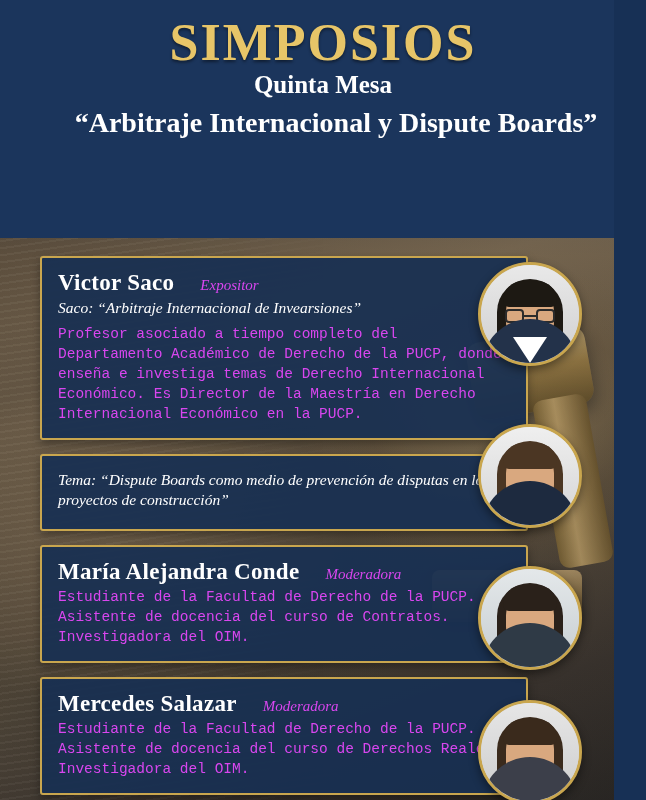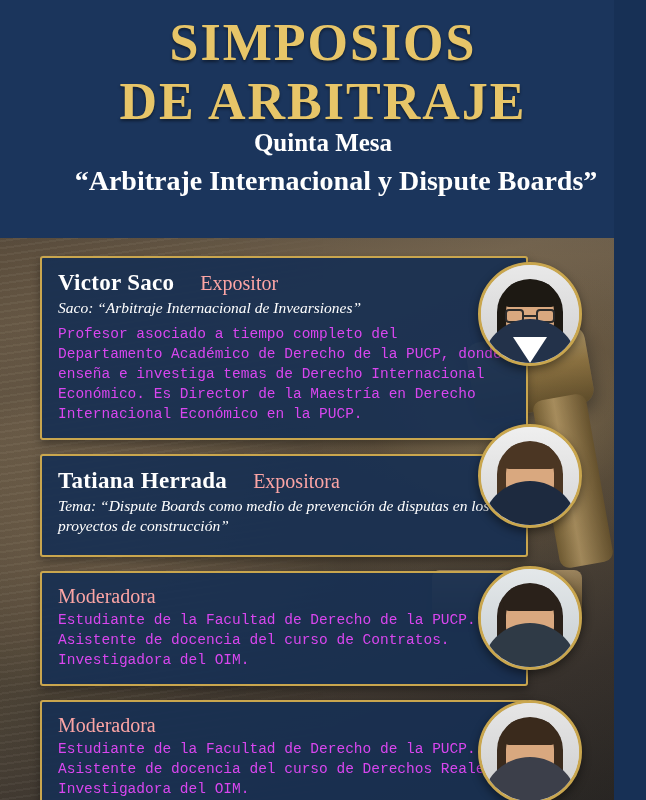--- a/index.html
+++ b/index.html
@@ -142,22 +142,23 @@
   }
   .sp-name {
     font-family: "Liberation Serif", serif;
     font-size: 23px;
     font-weight: 700;
     color: #ffffff;
     letter-spacing: .3px;
   }
   .sp-role {
     font-family: "Liberation Serif", serif;
-    font-size: 20px;
-    color: #fca5a5;
+    font-size: 15px;
+    color: #d946ef;
+    font-style: italic;
   }
   .sp-topic {
     font-family: "Liberation Serif", serif;
     font-style: italic;
     font-size: 15.5px;
     line-height: 1.28;
     margin: 2px 0 6px 0;
     color: #ffffff;
   }
   .sp-bio {
@@ -266,53 +267,50 @@
   <div class="bg-photo"></div>
   <div class="gavel">
     <div class="head"></div>
     <div class="handle"></div>
     <div class="block"></div>
   </div>
   <div class="veil"></div>
 
   <div class="header">
     <div class="title-line title-1">SIMPOSIOS</div>
-    <div class="title-line title-2">DE ARBITRAJE</div>
     <div class="subtitle">Quinta Mesa</div>
     <div class="quote">“Arbitraje Internacional y Dispute Boards”</div>
   </div>
 
   <div class="cards">
 
     <div class="card first">
       <div class="name-row">
         <span class="sp-name">Victor Saco</span>
         <span class="sp-role">Expositor</span>
       </div>
       <div class="sp-topic">Saco: “Arbitraje Internacional de Invearsiones”</div>
       <div class="sp-bio">Profesor asociado a tiempo completo del Departamento Académico de Derecho de la PUCP, donde enseña e investiga temas de Derecho Internacional Económico. Es Director de la Maestría en Derecho Internacional Económico en la PUCP.</div>
     </div>
 
     <div class="card">
-      <div class="name-row">
-        <span class="sp-name">Tatiana Herrada</span>
-        <span class="sp-role">Expositora</span>
-      </div>
       <div class="sp-topic">Tema: “Dispute Boards como medio de prevención de disputas en los proyectos de construcción”</div>
     </div>
 
     <div class="card">
       <div class="name-row">
+        <span class="sp-name">María Alejandra Conde</span>
         <span class="sp-role">Moderadora</span>
       </div>
       <div class="sp-bio">Estudiante de la Facultad de Derecho de la PUCP. Asistente de docencia del curso de Contratos. Investigadora del OIM.</div>
     </div>
 
     <div class="card">
       <div class="name-row">
+        <span class="sp-name">Mercedes Salazar</span>
         <span class="sp-role">Moderadora</span>
       </div>
       <div class="sp-bio">Estudiante de la Facultad de Derecho de la PUCP. Asistente de docencia del curso de Derechos Reales. Investigadora del OIM.</div>
     </div>
 
   </div>
 
   <div class="portrait p1">
     <div class="ph pa">
       <div class="bgc"></div>

